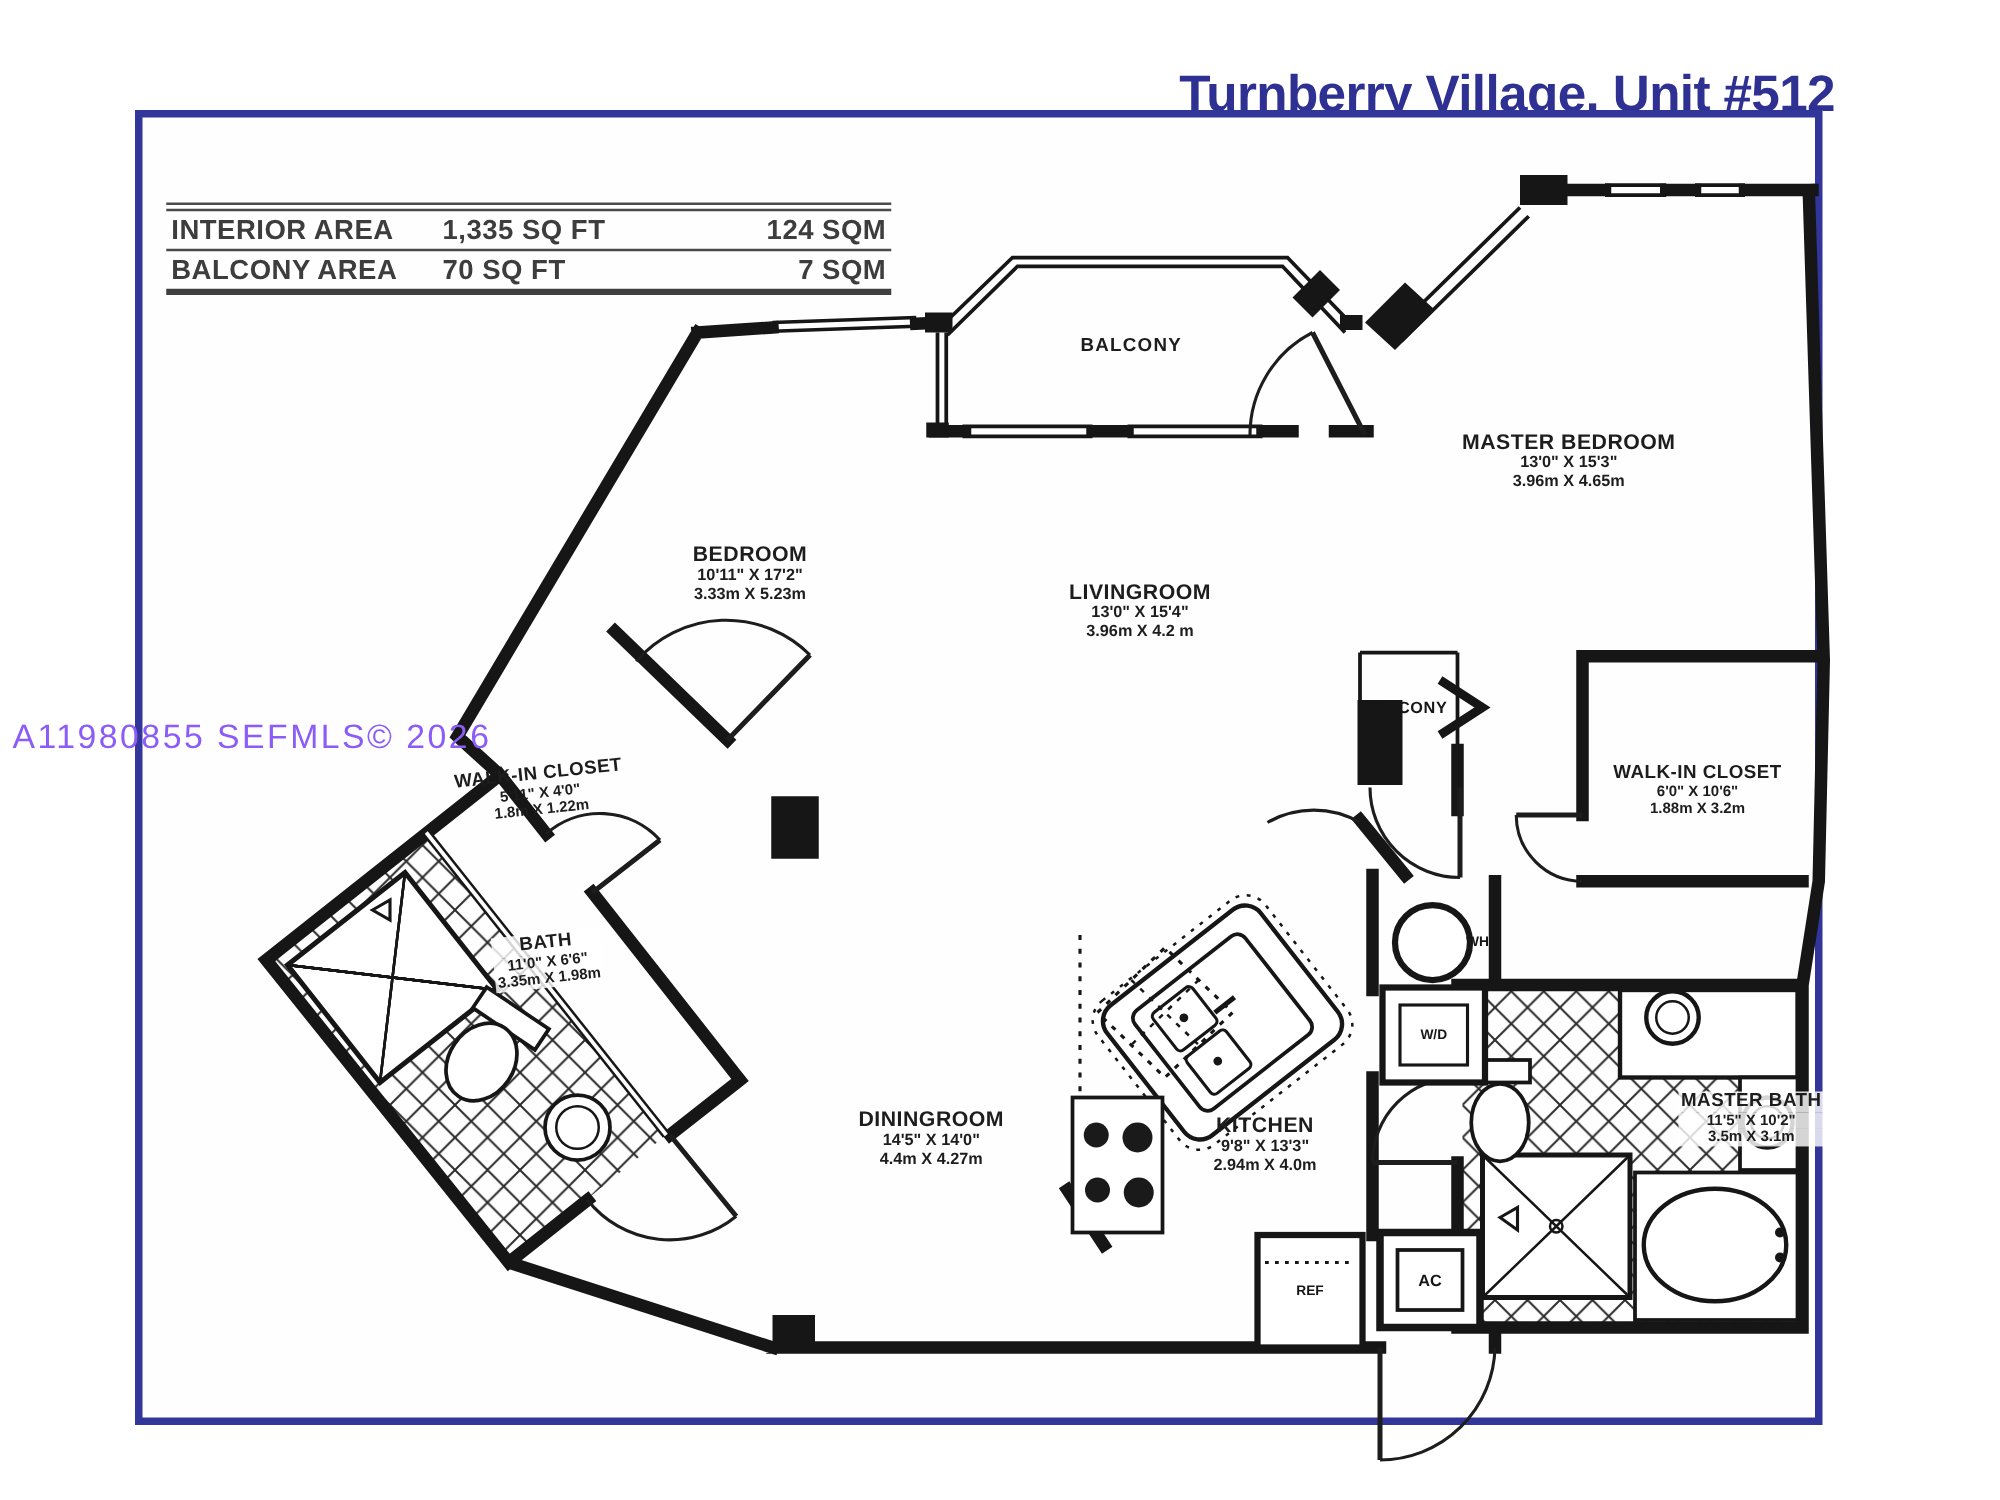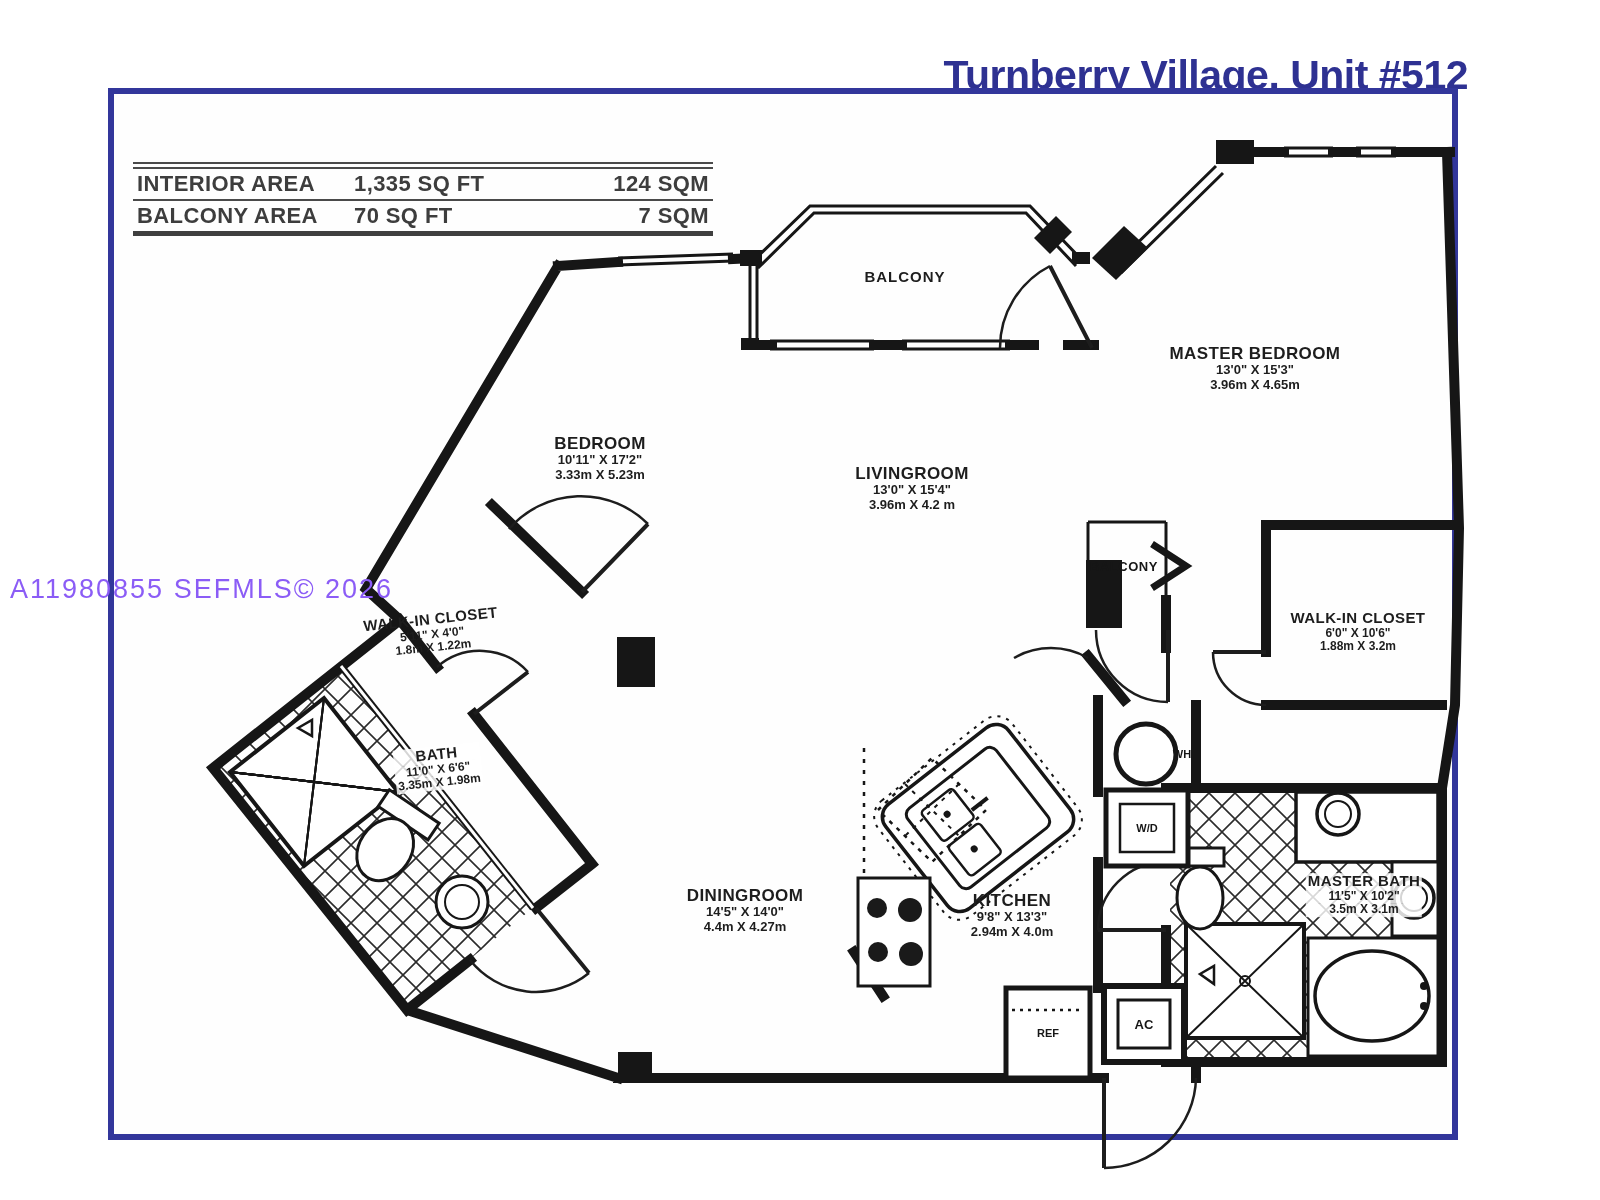--- a/index.html
+++ b/index.html
@@ -270,21 +270,21 @@
     <span class="dm">14'5" X 14'0"</span>
     <span class="dm">4.4m X 4.27m</span>
   </div>
 
   <div class="room-label" style="left:1012px;top:915px;">
     <span class="nm">KITCHEN</span>
     <span class="dm">9'8" X 13'3"</span>
     <span class="dm">2.94m X 4.0m</span>
   </div>
 
-  <div class="room-label halo" style="left:1364px;top:895px;">
+  <div class="room-label halo" style="left:1401px;top:895px;">
     <span class="nm" style="font-size:15px;">MASTER BATH</span>
     <span class="dm" style="font-size:12px;">11'5" X 10'2"</span>
     <span class="dm" style="font-size:12px;">3.5m X 3.1m</span>
   </div>
 
   <div class="fixture-label closet-label" style="left:1124px;top:566px;">
     <span>BALCONY</span>
   </div>
 
   <div class="fixture-label small-label" style="left:1182px;top:754px;">

